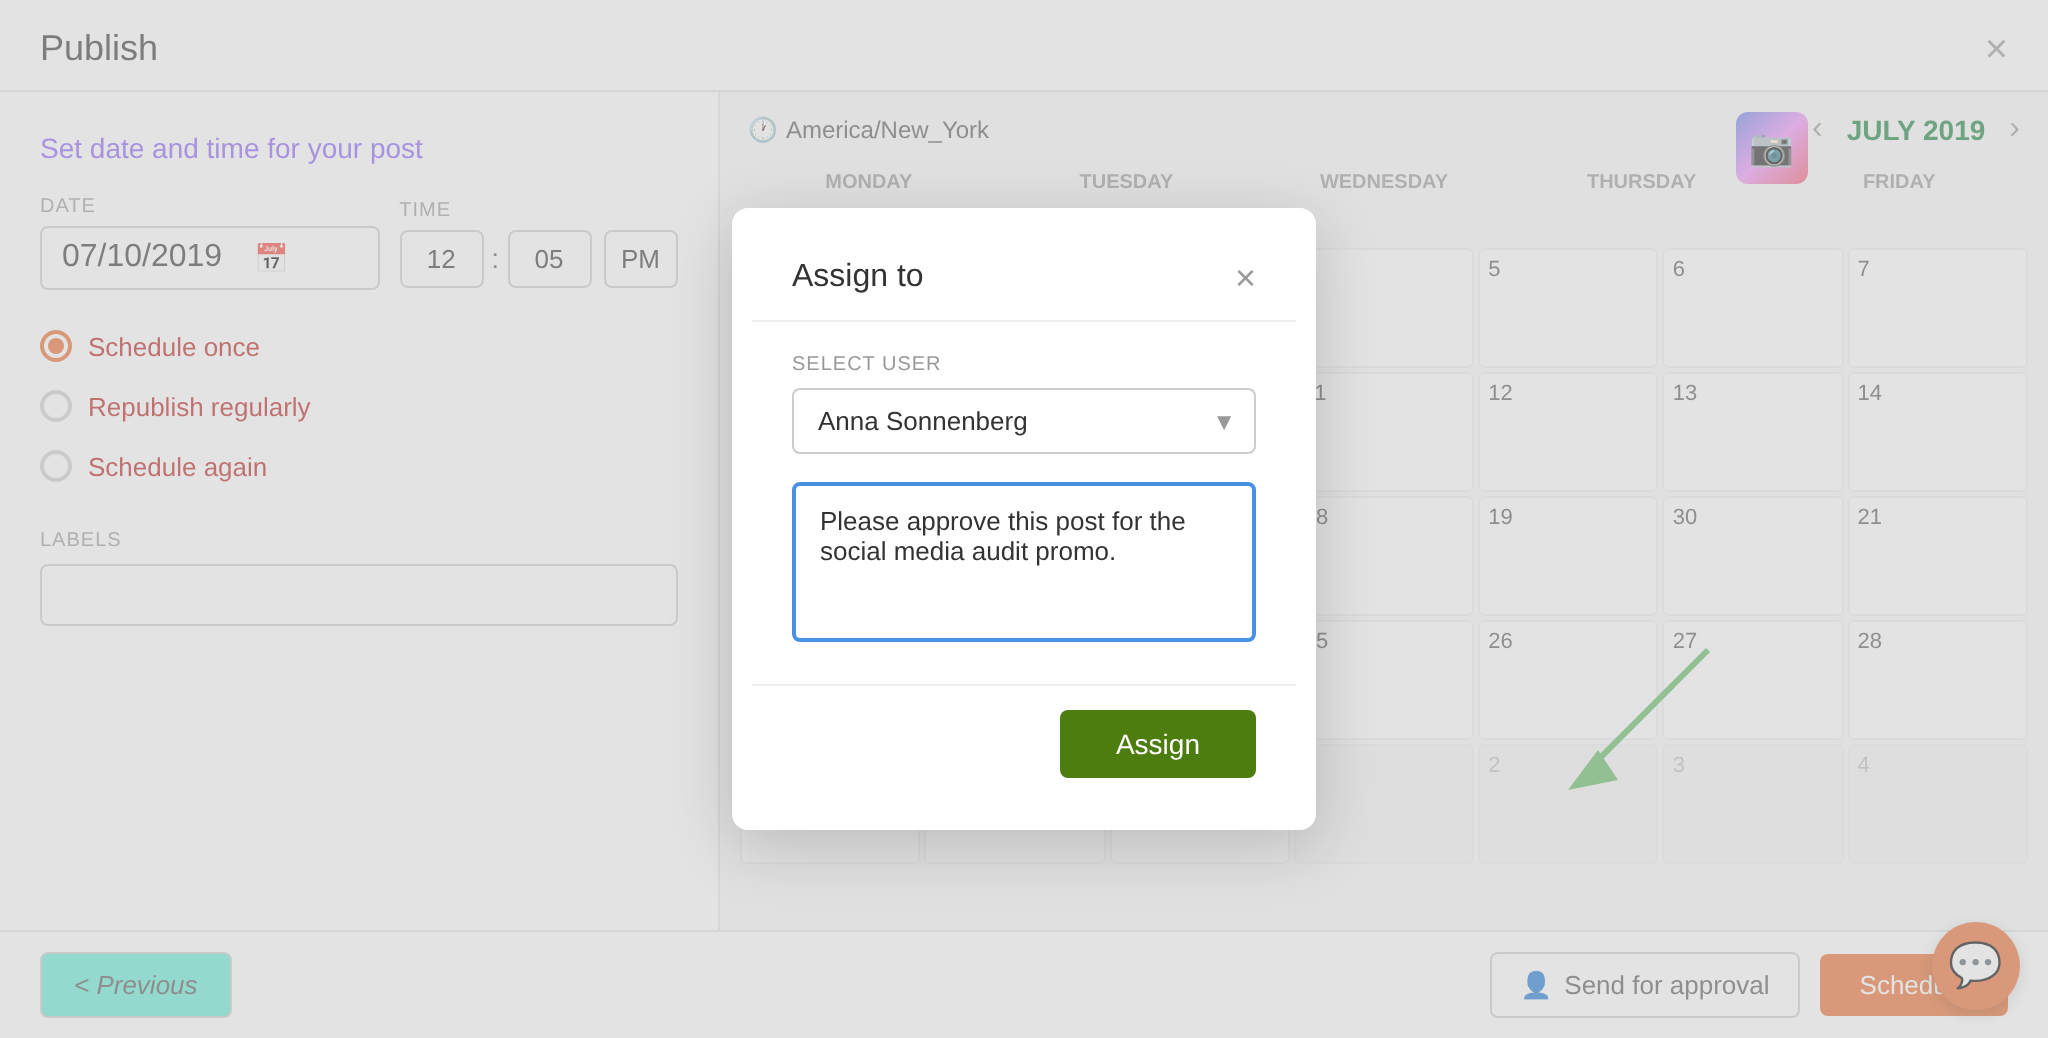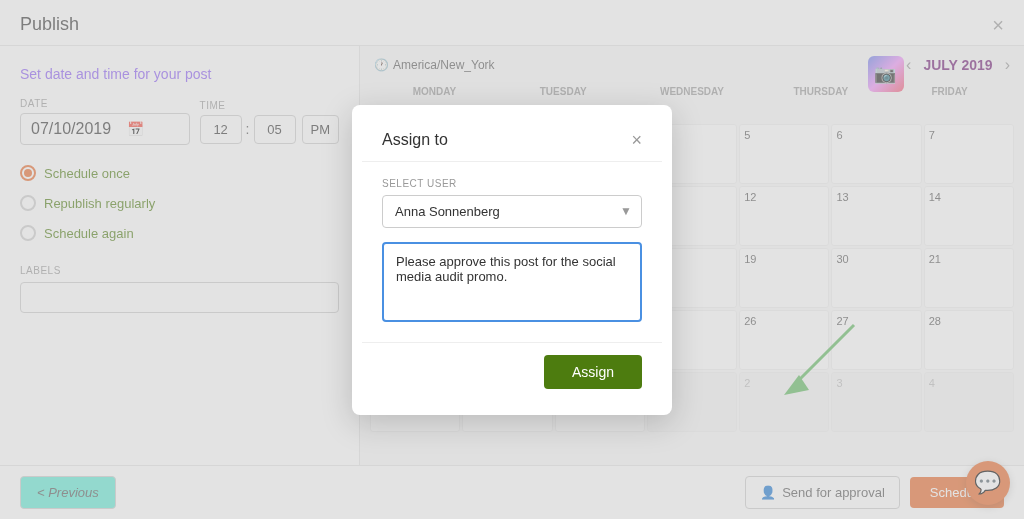--- a/index.html
+++ b/index.html
@@ -172,21 +172,21 @@
     .radio-circle.selected::after {
       content: '';
       width: 8px;
       height: 8px;
       border-radius: 50%;
       background: #e8692a;
     }
 
     .radio-label {
       font-size: 13px;
-      color: #4d7c0f;
+      color: #b91c1c;
     }
 
     .labels-section {}
 
     .labels-label {
       font-size: 10px;
       color: #999;
       text-transform: uppercase;
       letter-spacing: 0.5px;
       margin-bottom: 6px;
@@ -232,21 +232,21 @@
 
     .cal-nav {
       display: flex;
       align-items: center;
       gap: 12px;
     }
 
     .cal-month-title {
       font-size: 14px;
       font-weight: 600;
-      color: #701a75;
+      color: #15803d;
     }
 
     .cal-nav-btn {
       background: none;
       border: none;
       cursor: pointer;
       color: #999;
       font-size: 16px;
     }
 
@@ -384,21 +384,21 @@
       display: flex;
       align-items: center;
       justify-content: center;
     }
 
     
     .assign-modal {
       background: #fff;
       border-radius: 8px;
       box-shadow: 0 8px 32px rgba(0,0,0,0.18);
-      width: 320px;
+      width: 292px;
       padding: 10px;
       overflow: hidden;
     }
 
     .assign-modal-header {
       display: flex;
       align-items: center;
       justify-content: space-between;
       padding: 16px 20px 12px;
       border-bottom: 1px solid #eee;

